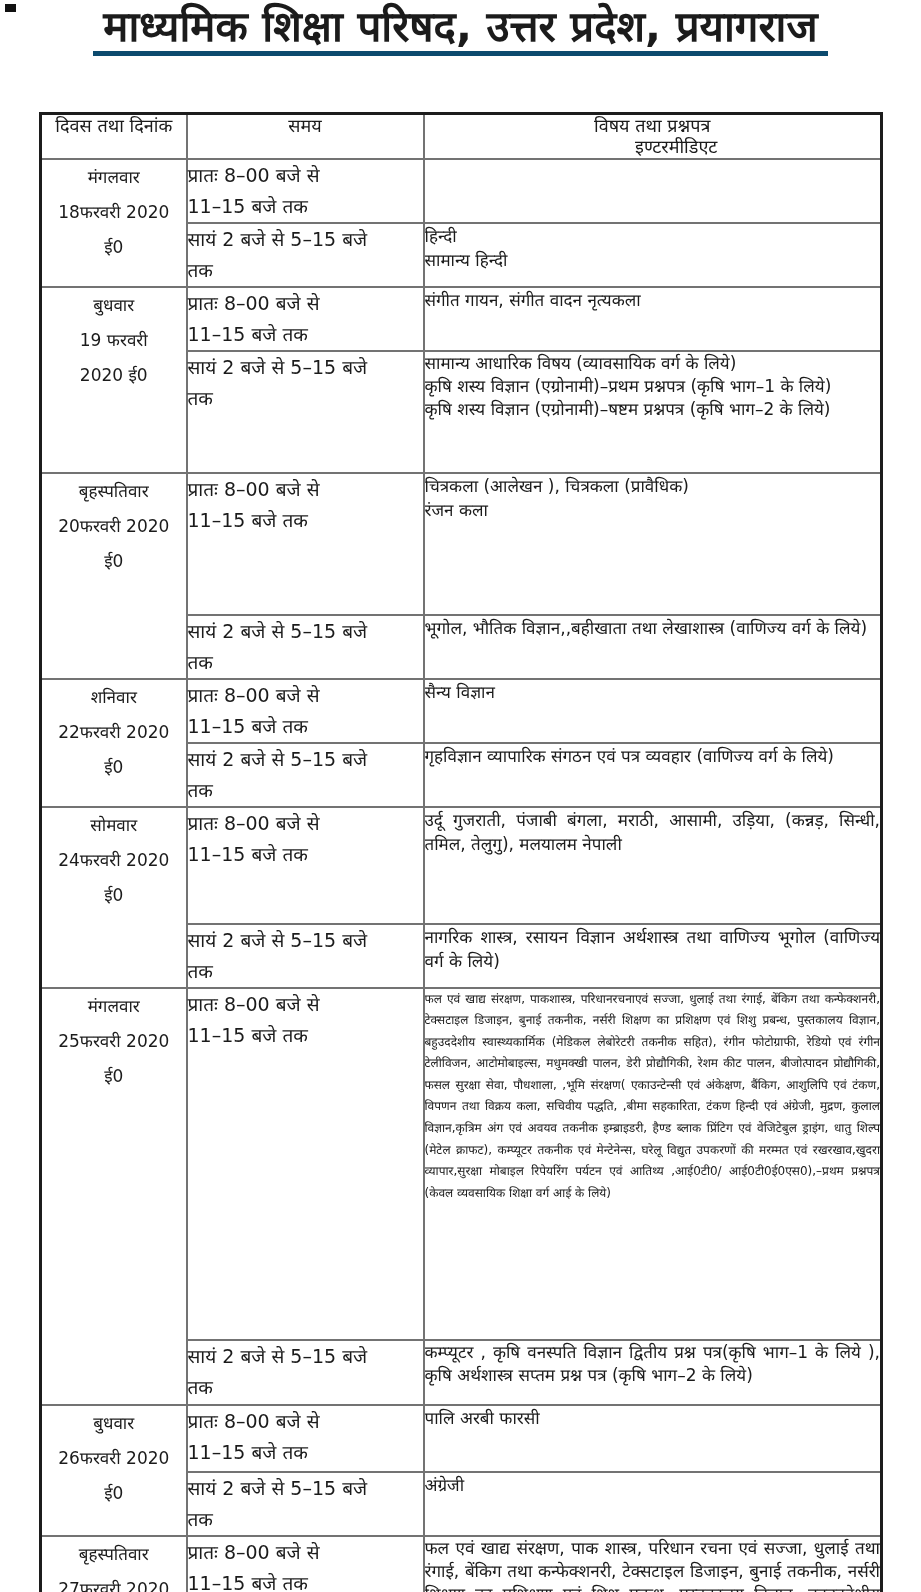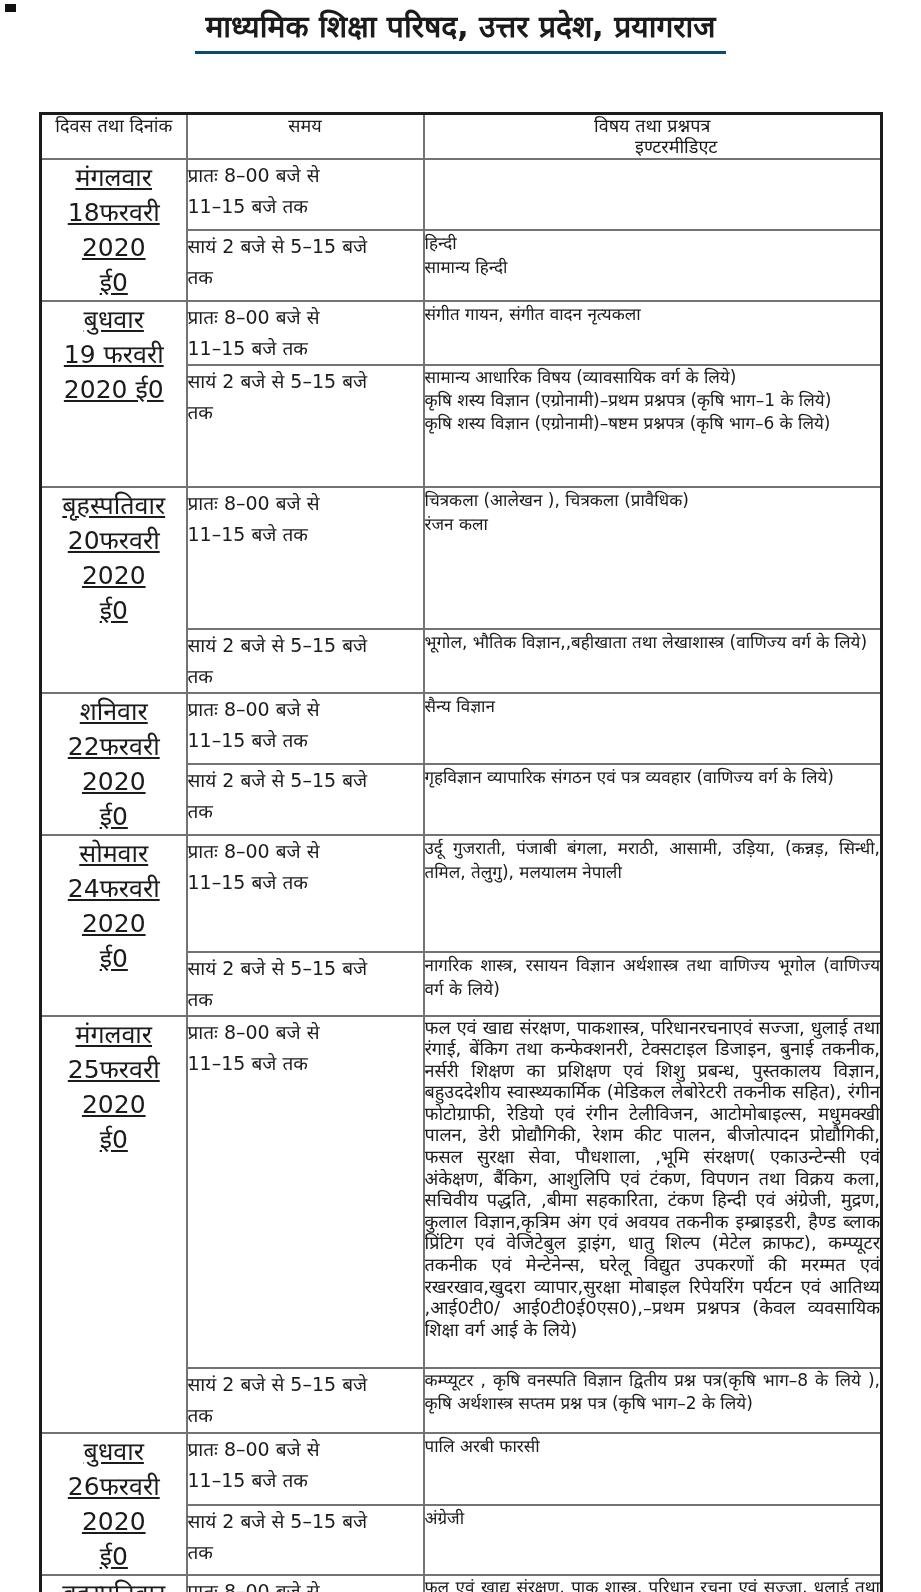--- a/index.html
+++ b/index.html
@@ -14,22 +14,22 @@
   .page { position: relative; width: 921px; height: 1592px; }
 
   .speck {
     position: absolute; left: 5px; top: 4px;
     width: 11px; height: 8px; background: #111;
   }
 
   .title-wrap { text-align: center; padding-top: 6px; height: 106px; box-sizing: border-box; }
   .title {
     display: inline-block;
-    font-size: 30px; font-weight: bold; line-height: 42px;
-    border-bottom: 3px solid #0c4a6e;
+    font-size: 42px; font-weight: bold; line-height: 42px;
+    border-bottom: 5px solid #0c4a6e;
     padding: 0 10px 3px 10px;
     letter-spacing: 0px;
     white-space: nowrap;
   }
   .subtitle {
     margin-top: 7px;
     font-size: 24px; font-weight: bold; line-height: 30px;
     white-space: nowrap;
   }
 
@@ -44,37 +44,37 @@
 
   col.c-date { width: 146px; }
   col.c-time { width: 237px; }
   col.c-subj { width: 458px; }
 
   tr.hdr { height: 45px; }
   td.hc { text-align: center; font-size: 18px; line-height: 21px; vertical-align: middle; }
   .hdr2 { line-height: 21px; padding-left: 48px; }
 
   td.date {
-    text-align: center; font-size: 25px; line-height: 35px;
-    padding-top: 5px; white-space: pre-line; text-decoration: underline;
+    text-align: center; font-size: 17px; line-height: 35px;
+    padding-top: 5px; white-space: pre-line;
   }
   td.time {
     text-align: left; font-size: 19px; line-height: 31px;
     padding-top: 3px; white-space: pre-line;
   }
   td.subj {
     text-align: left; font-size: 17px; line-height: 24px;
     padding: 2px 8px 0 9px;
   }
   td.subj .bx {
     overflow: hidden;
     white-space: pre-line;
     text-align: justify;
   }
-  td.subj .dense { font-size: 18px; line-height: 21.6px; }
+  td.subj .dense { font-size: 12px; line-height: 21.6px; }
   td.subj .mid   { line-height: 23px; }
 
   tr.r1m { height: 55px; }  tr.r1e { height: 55px; }
   tr.r2m { height: 54px; }  tr.r2e { height: 122px; }
   tr.r3m { height: 142px; } tr.r3e { height: 60px; }
   tr.r4m { height: 52px; }  tr.r4e { height: 54px; }
   tr.r5m { height: 117px; }  tr.r5e { height: 56px; }
   tr.r6m { height: 352px; } tr.r6e { height: 65px; }
   tr.r7m { height: 67px; }  tr.r7e { height: 57px; }
   tr.r8m { height: 131px; }
@@ -135,21 +135,21 @@
       <td class="subj">
             <div class="bx" style="height:49px">संगीत गायन,  संगीत वादन नृत्यकला</div>
           </td>
     </tr>
     <tr class="r2e">
       <td class="time">सायं 2 बजे से 5–15 बजे
 तक</td>
       <td class="subj">
             <div class="bx mid" style="height:117px">सामान्य आधारिक विषय   (व्यावसायिक वर्ग के लिये)
 कृषि शस्य विज्ञान (एग्रोनामी)–प्रथम प्रश्नपत्र (कृषि भाग–1 के लिये)
-कृषि शस्य विज्ञान (एग्रोनामी)–षष्टम प्रश्नपत्र (कृषि भाग–6 के लिये)</div>
+कृषि शस्य विज्ञान (एग्रोनामी)–षष्टम प्रश्नपत्र (कृषि भाग–2 के लिये)</div>
           </td>
     </tr>
 
     <tr class="r3m">
       <td class="date" rowspan="2">बृहस्पतिवार
 20फरवरी 2020
 ई0</td>
       <td class="time">प्रातः 8–00 बजे से
 11–15 बजे तक</td>
       <td class="subj">
@@ -208,21 +208,21 @@
       <td class="time">प्रातः 8–00 बजे से
 11–15 बजे तक</td>
       <td class="subj">
             <div class="bx dense" style="height:347px">फल एवं खाद्य संरक्षण,  पाकशास्त्र,  परिधानरचनाएवं सज्जा, धुलाई तथा रंगाई, बेंकिग तथा कन्फेक्शनरी,  टेक्सटाइल डिजाइन, बुनाई तकनीक,  नर्सरी शिक्षण का प्रशिक्षण एवं शिशु प्रबन्ध, पुस्तकालय विज्ञान, बहुउददेशीय स्वास्थ्यकार्मिक (मेडिकल लेबोरेटरी तकनीक सहित), रंगीन फोटोग्राफी,  रेडियो एवं रंगीन टेलीविजन, आटोमोबाइल्स, मधुमक्खी पालन, डेरी प्रोद्यौगिकी,  रेशम कीट पालन,  बीजोत्पादन प्रोद्यौगिकी,  फसल सुरक्षा सेवा, पौधशाला, ,भूमि संरक्षण( एकाउन्टेन्सी एवं अंकेक्षण,  बैंकिग, आशुलिपि एवं टंकण,  विपणन तथा विक्रय कला,  सचिवीय पद्धति, ,बीमा सहकारिता,  टंकण हिन्दी एवं अंग्रेजी,  मुद्रण, कुलाल विज्ञान,कृत्रिम अंग एवं अवयव तकनीक इम्ब्राइडरी,  हैण्ड ब्लाक प्रिंटिग एवं वेजिटेबुल ड्राइंग,  धातु शिल्प (मेटेल क्राफट), कम्प्यूटर तकनीक एवं मेन्टेनेन्स,  घरेलू विद्युत उपकरणों की मरम्मत एवं रखरखाव,खुदरा व्यापार,सुरक्षा मोबाइल रिपेयरिंग पर्यटन एवं आतिथ्य ,आई0टी0/ आई0टी0ई0एस0),–प्रथम प्रश्नपत्र (केवल व्यवसायिक शिक्षा वर्ग आई के लिये)</div>
           </td>
     </tr>
     <tr class="r6e">
       <td class="time">सायं 2 बजे से 5–15 बजे
 तक</td>
       <td class="subj">
-            <div class="bx mid" style="height:60px">कम्प्यूटर , कृषि वनस्पति विज्ञान द्वितीय प्रश्न पत्र(कृषि भाग–8 के लिये ), कृषि अर्थशास्त्र  सप्तम प्रश्न पत्र (कृषि भाग–2 के लिये)</div>
+            <div class="bx mid" style="height:60px">कम्प्यूटर , कृषि वनस्पति विज्ञान द्वितीय प्रश्न पत्र(कृषि भाग–1 के लिये ), कृषि अर्थशास्त्र  सप्तम प्रश्न पत्र (कृषि भाग–2 के लिये)</div>
           </td>
     </tr>
 
     <tr class="r7m">
       <td class="date" rowspan="2">बुधवार
 26फरवरी 2020
 ई0</td>
       <td class="time">प्रातः 8–00 बजे से
 11–15 बजे तक</td>
       <td class="subj">

